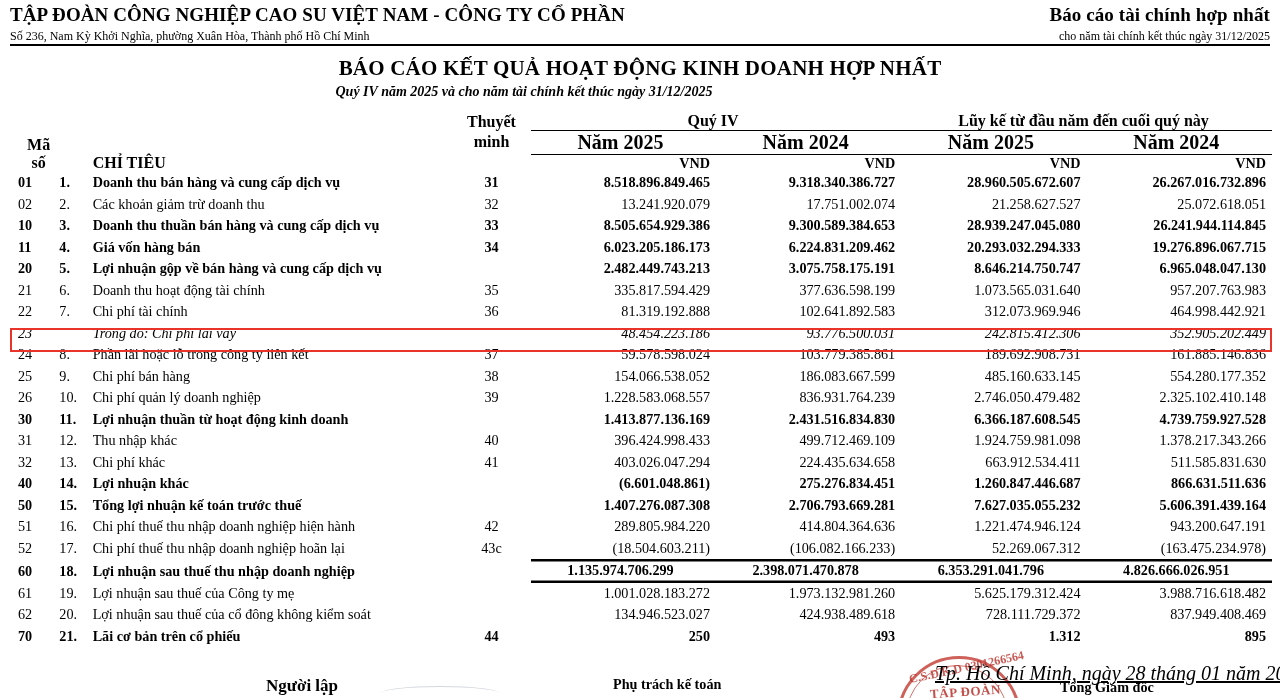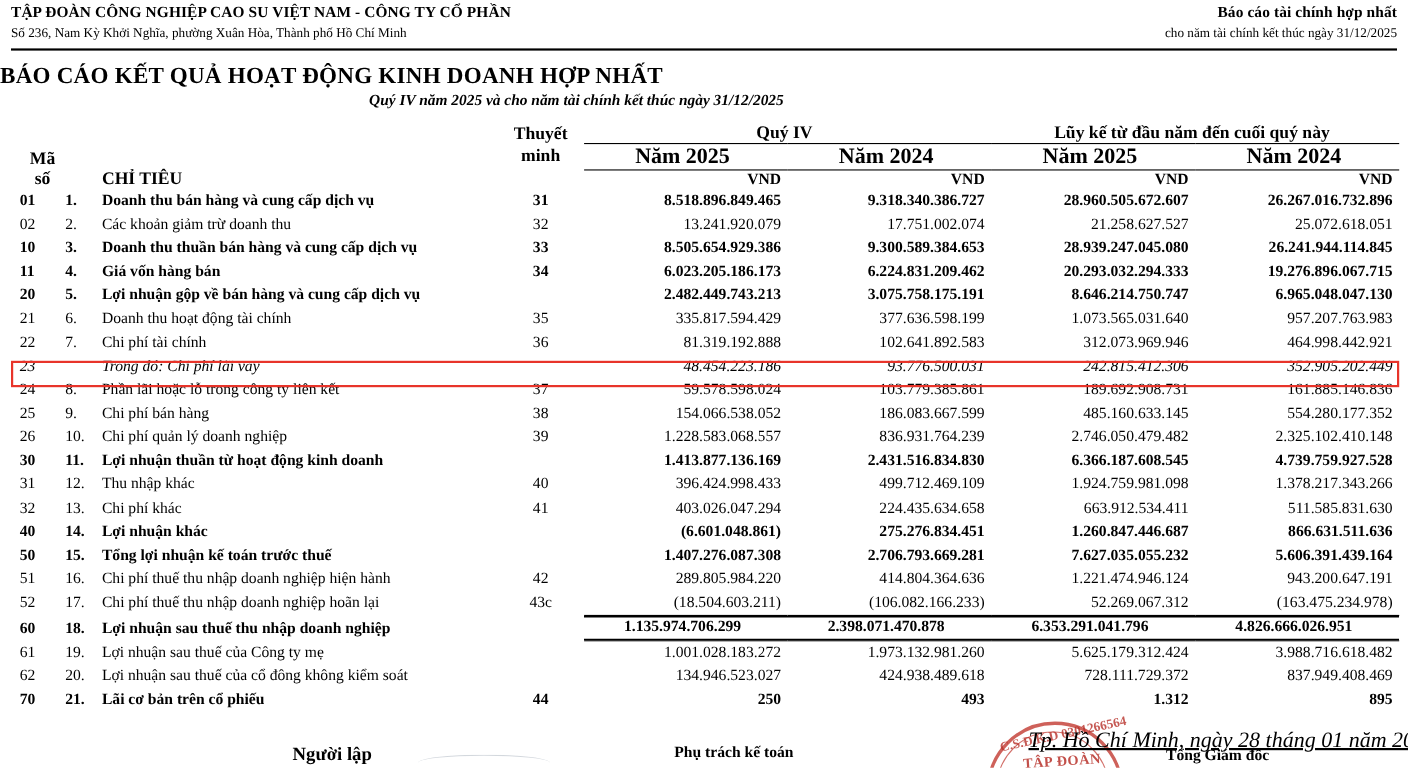--- a/index.html
+++ b/index.html
@@ -10,26 +10,26 @@
     color:#000;
     position:relative;
     overflow:hidden;
   }
   .page{position:relative;width:1280px;height:698px;padding:0;box-sizing:border-box;}
 
   
   .hdr{position:absolute;top:4px;left:0;width:1280px;height:42px;}
   .hdr-left{position:absolute;left:10px;top:0;}
   .hdr-right{position:absolute;right:10px;top:0;text-align:right;}
-  .hdr-line1{font-size:14px;font-weight:bold;letter-spacing:.1px;white-space:nowrap;}
+  .hdr-line1{font-size:19px;font-weight:bold;letter-spacing:.1px;white-space:nowrap;}
   .hdr-line2{font-size:12px;white-space:nowrap;margin-top:3px;}
   .hdr-rule{position:absolute;top:44px;left:10px;width:1260px;border-top:2px solid #000;}
 
   
-  .title{position:absolute;top:56px;left:0;width:1280px;
+  .title{position:absolute;top:56px;left:0;width:1280px;text-align:center;
          font-size:21px;font-weight:bold;letter-spacing:.2px;}
   .subtitle{position:absolute;top:84px;left:0;width:1048px;text-align:center;
             font-size:14px;font-weight:bold;font-style:italic;}
 
   
   table.fin{position:absolute;top:112px;left:10px;width:1262px;border-collapse:collapse;
             font-size:14.2px;}
   table.fin td,table.fin th{padding:0;vertical-align:bottom;}
 
   .c-code{width:42px;text-align:left;padding-left:8px!important;margin-left:20px;}

